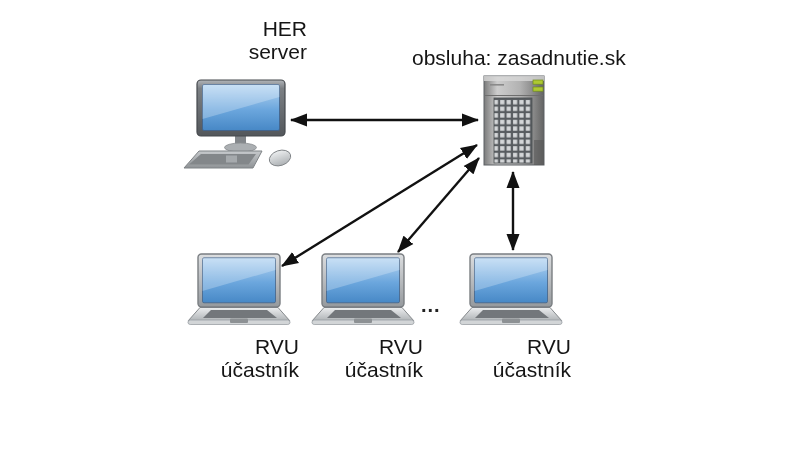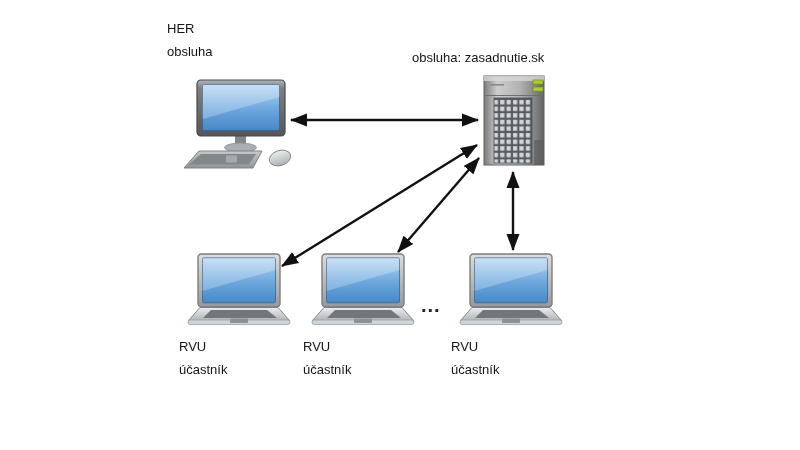--- a/index.html
+++ b/index.html
@@ -3,21 +3,21 @@
 <meta charset="utf-8">
 <style>
   html,body{margin:0;padding:0;}
   body{width:800px;height:450px;overflow:hidden;background:#fff;}
   .canvas{
     position:relative;width:800px;height:450px;background:#ffffff;
     font-family:"Liberation Sans",sans-serif;color:#151515;
   }
   .diagram-svg{position:absolute;left:0;top:0;}
   .label{
-    position:absolute;text-align:left;font-size:13px;line-height:23px;
+    position:absolute;text-align:right;font-size:21px;line-height:23px;
     color:#151515;white-space:nowrap;
   }
   .label .l1,.label .l2{display:block;}
   .ellipsis{
     position:absolute;font-size:20px;font-weight:bold;letter-spacing:1px;color:#222;
   }
 </style>
 </head>
 <body>
 
@@ -104,21 +104,21 @@
     <g stroke="#111111" stroke-width="2.4">
       <line x1="291" y1="120" x2="478" y2="120" marker-start="url(#ah)" marker-end="url(#ah)"></line>
       <line x1="477" y1="145" x2="282" y2="266" marker-start="url(#ah)" marker-end="url(#ah)"></line>
       <line x1="479" y1="158" x2="398" y2="252" marker-start="url(#ah)" marker-end="url(#ah)"></line>
       <line x1="513" y1="172" x2="513" y2="250" marker-start="url(#ah)" marker-end="url(#ah)"></line>
     </g>
   </svg>
 
   <div class="label" style="left:167px;top:17px;width:140px;">
     <span class="l1">HER</span>
-    <span class="l2">obsluha</span>
+    <span class="l2">server</span>
   </div>
 
   <div class="label" style="left:412px;top:46px;width:200px;">obsluha: zasadnutie.sk</div>
 
   <div class="label" style="left:179px;top:335px;width:120px;">
     <span class="l1">RVU</span>
     <span class="l2">účastník</span>
   </div>
 
   <div class="label" style="left:303px;top:335px;width:120px;">

